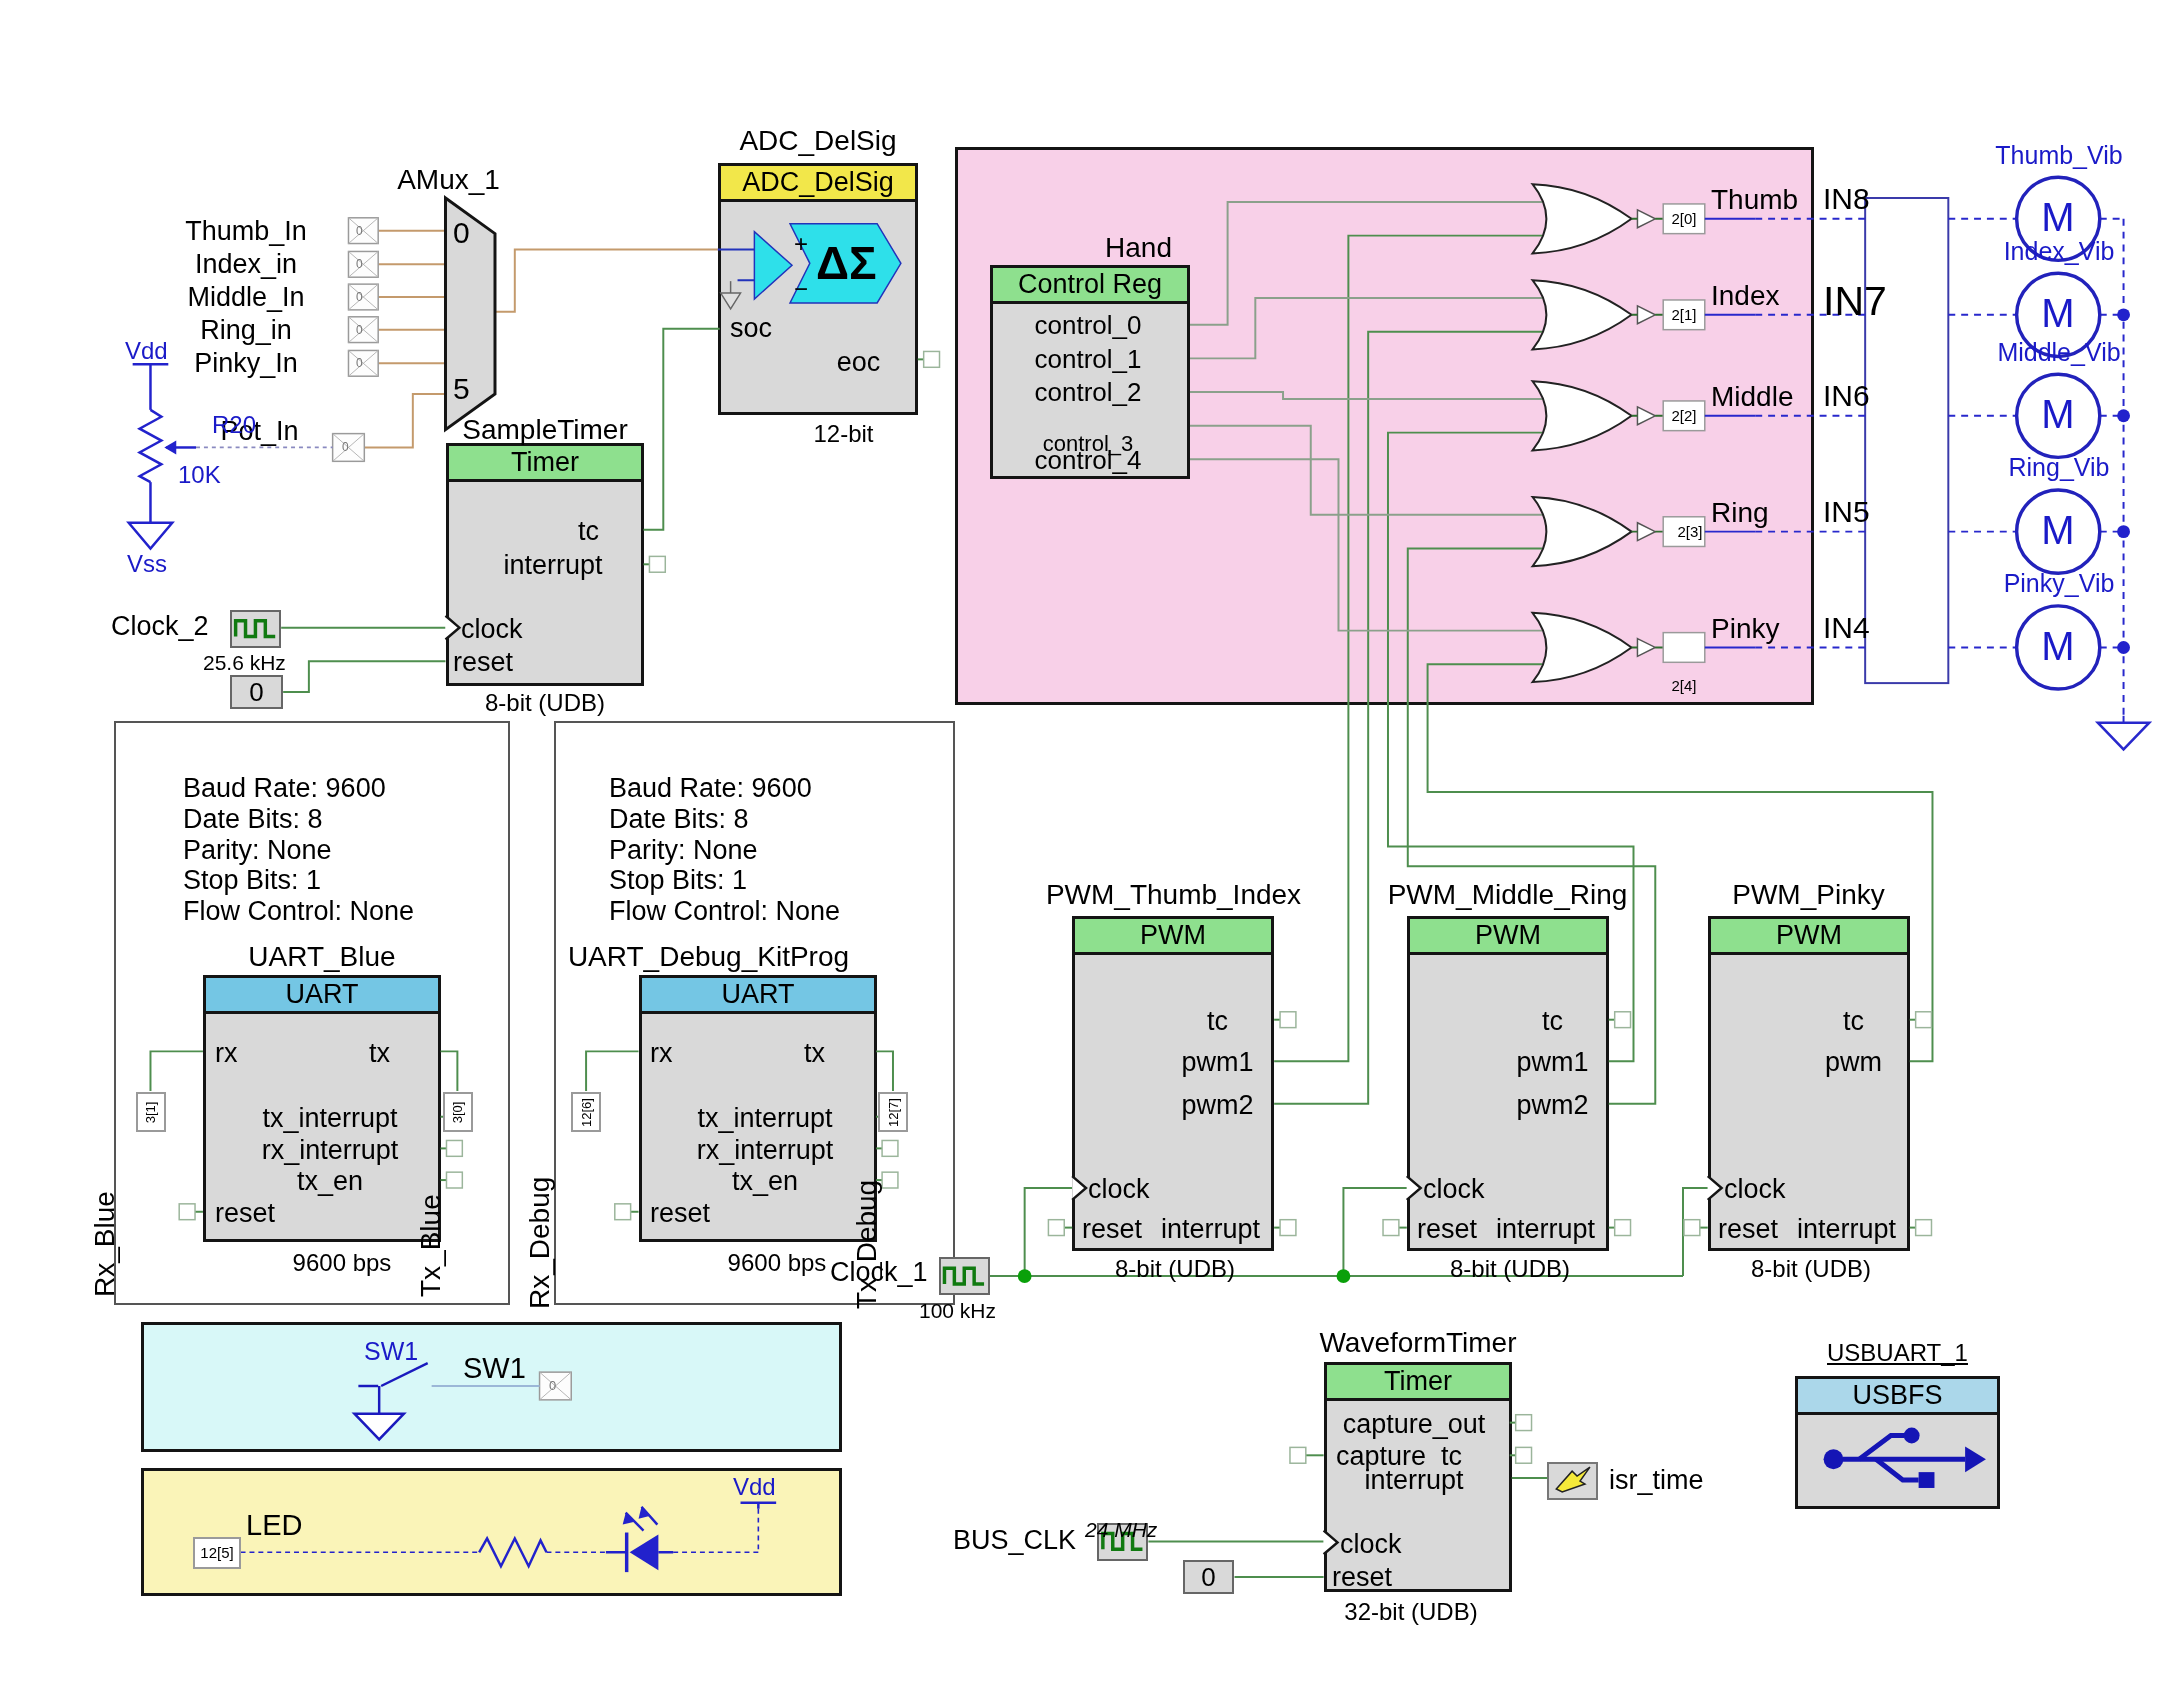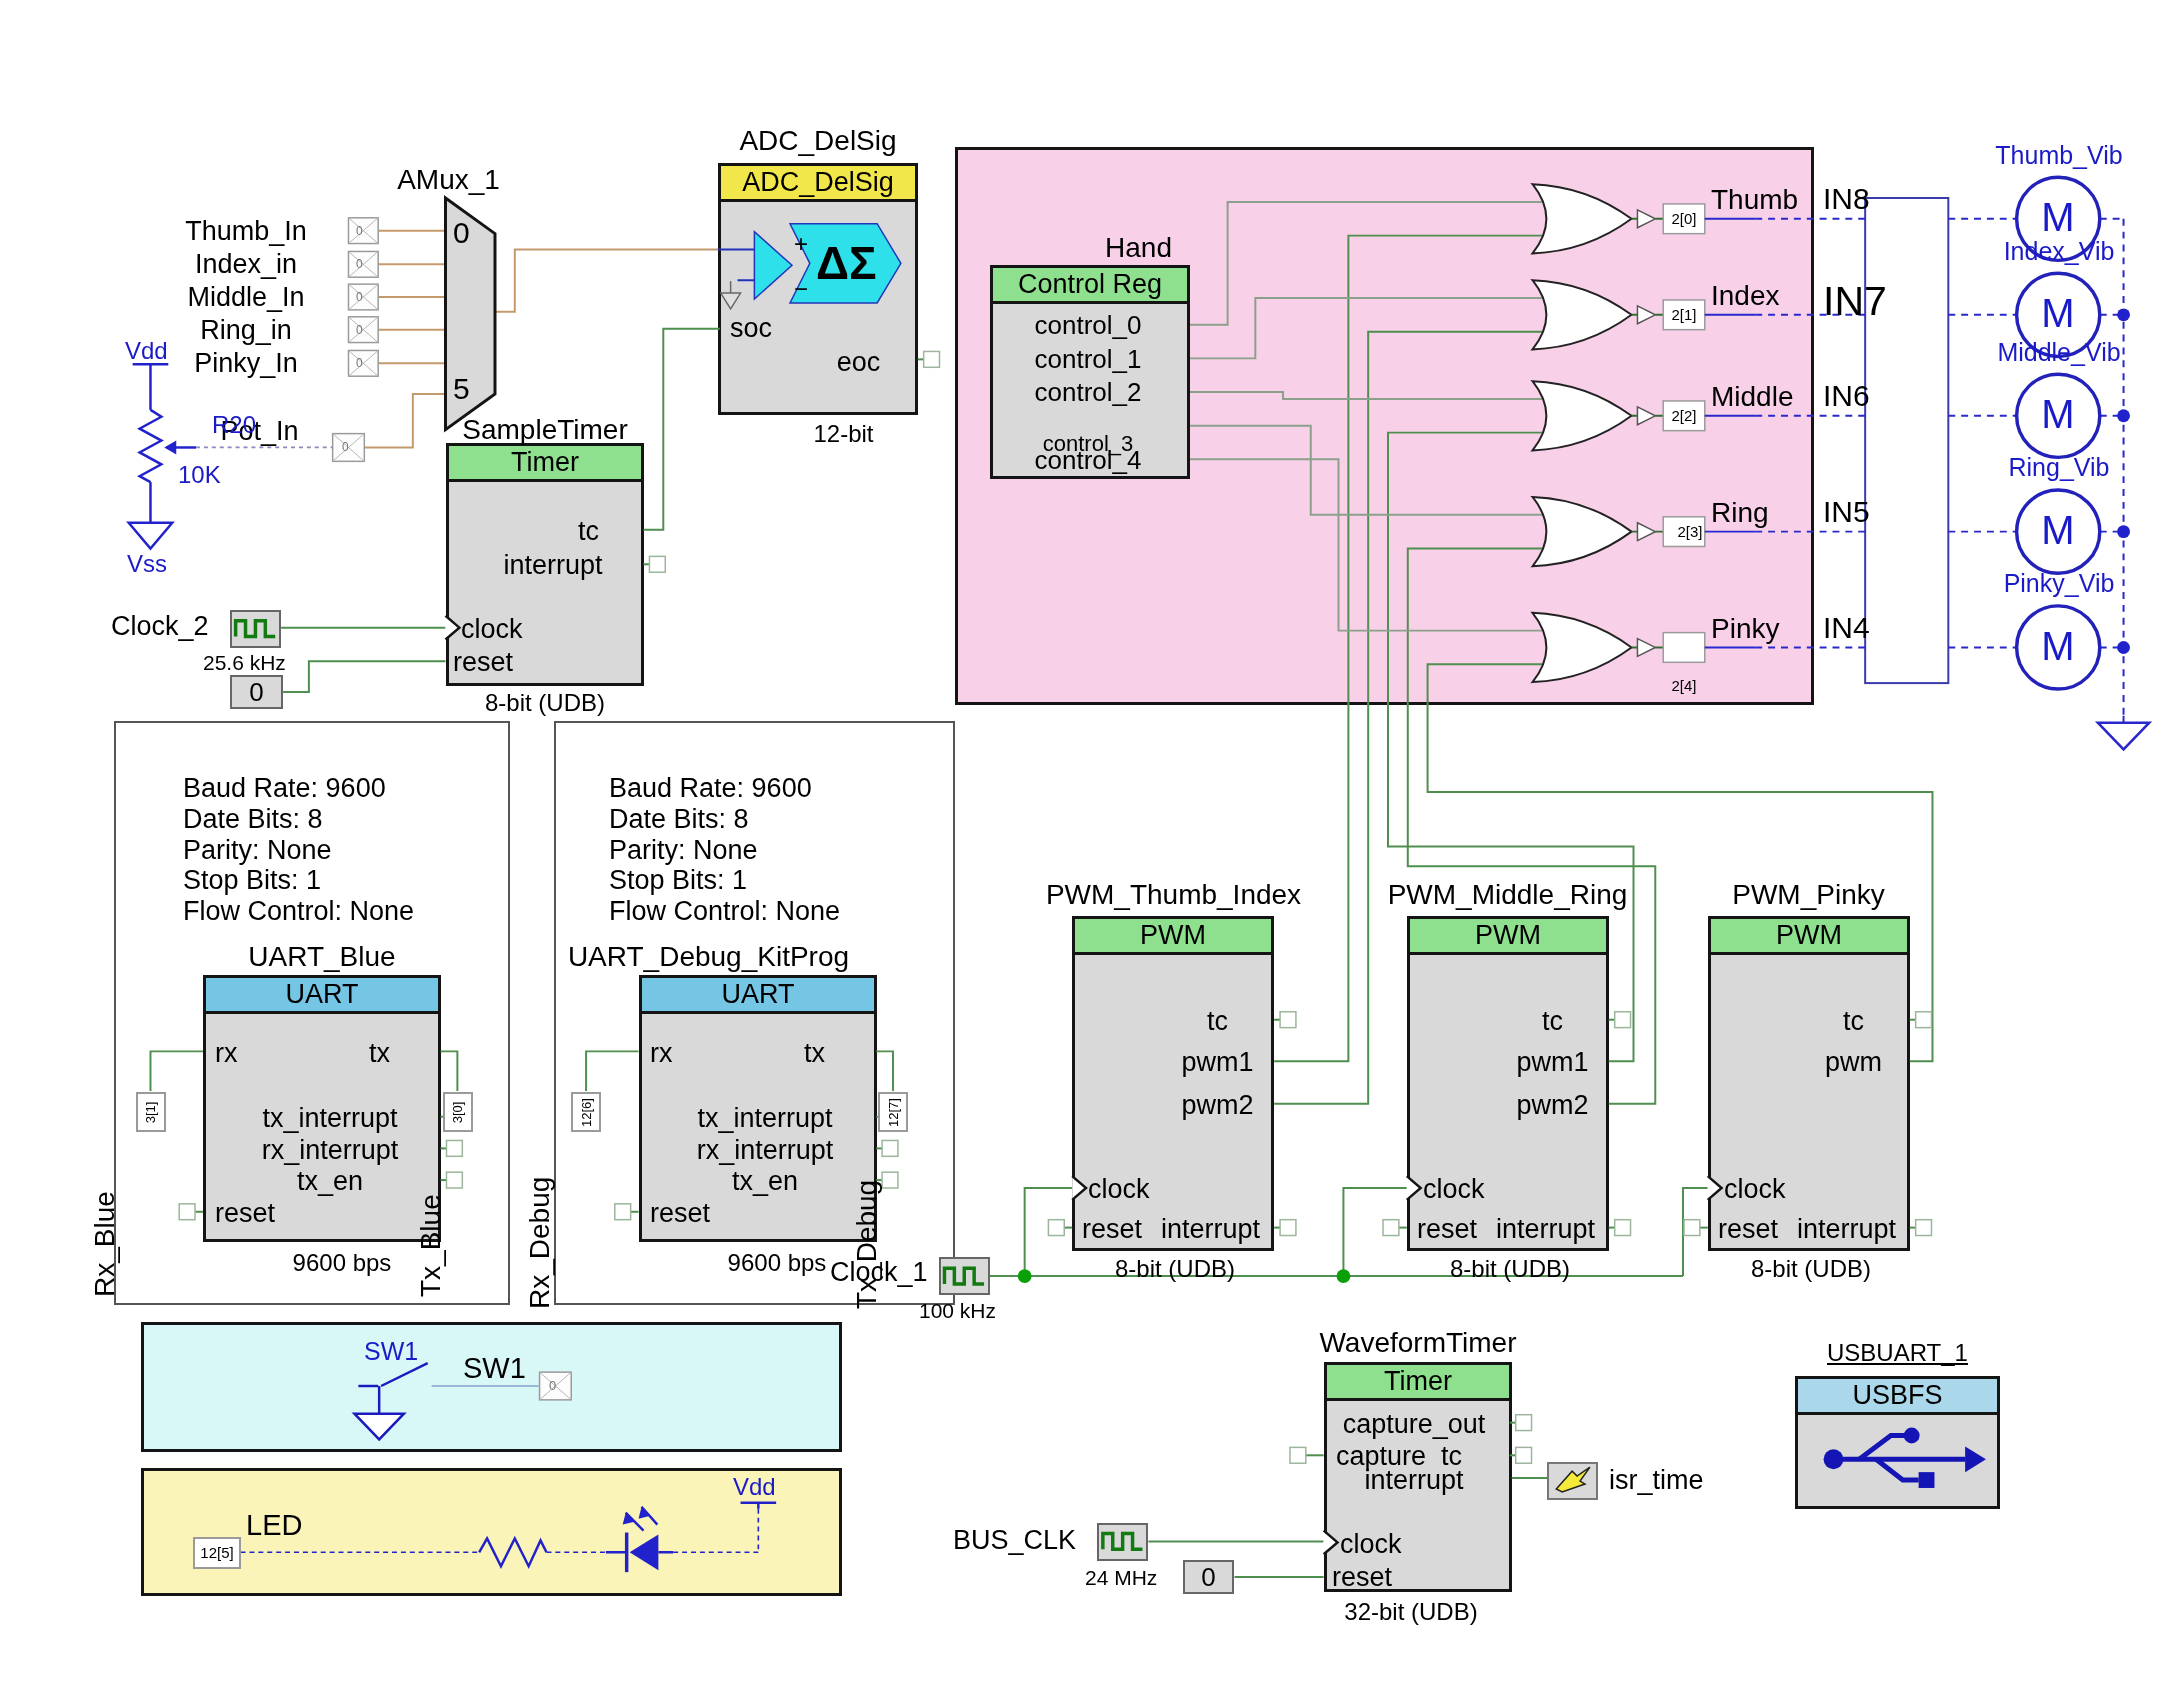--- a/index.html
+++ b/index.html
@@ -483,21 +483,21 @@
 <div class="t rt" style="left:1327px;top:1409px;width:174px;font-size:27px;">capture_out</div>
 <div class="t" style="left:1336px;top:1441px;font-size:27px;">capture</div>
 <div class="t rt" style="left:1402px;top:1441px;width:99px;font-size:27px;">tc</div>
 <div class="t rt" style="left:1327px;top:1465px;width:174px;font-size:27px;">interrupt</div>
 <div class="t" style="left:1340px;top:1529px;font-size:27px;">clock</div>
 <div class="t" style="left:1332px;top:1562px;font-size:27px;">reset</div>
 <div class="t rt" style="left:1312px;top:1598px;width:198px;font-size:24px;">32-bit (UDB)</div>
 <div class="t" style="left:1609px;top:1465px;font-size:27px;">isr_time</div>
 
 <div class="t" style="left:953px;top:1525px;font-size:27px;">BUS_CLK</div>
-<div class="t" style="left:1085px;top:1566px;font-size:21px;">24 MHz</div>
+<div class="t" style="left:1085px;top:1518px;font-size:21px;font-style:italic;">24 MHz</div>
 
 <div class="t ctr" style="left:1795px;top:1339px;width:205px;font-size:24px;text-decoration:underline;">USBUART_1</div>
 
 <div class="t blue" style="left:364px;top:1337px;font-size:25px;">SW1</div>
 <div class="t" style="left:463px;top:1352px;font-size:29px;">SW1</div>
 <div class="t" style="left:549px;top:1378px;font-size:13px;color:#777;">0</div>
 
 <div class="t" style="left:246px;top:1509px;font-size:29px;">LED</div>
 <div class="t blue" style="left:733px;top:1473px;font-size:24px;">Vdd</div>
 

